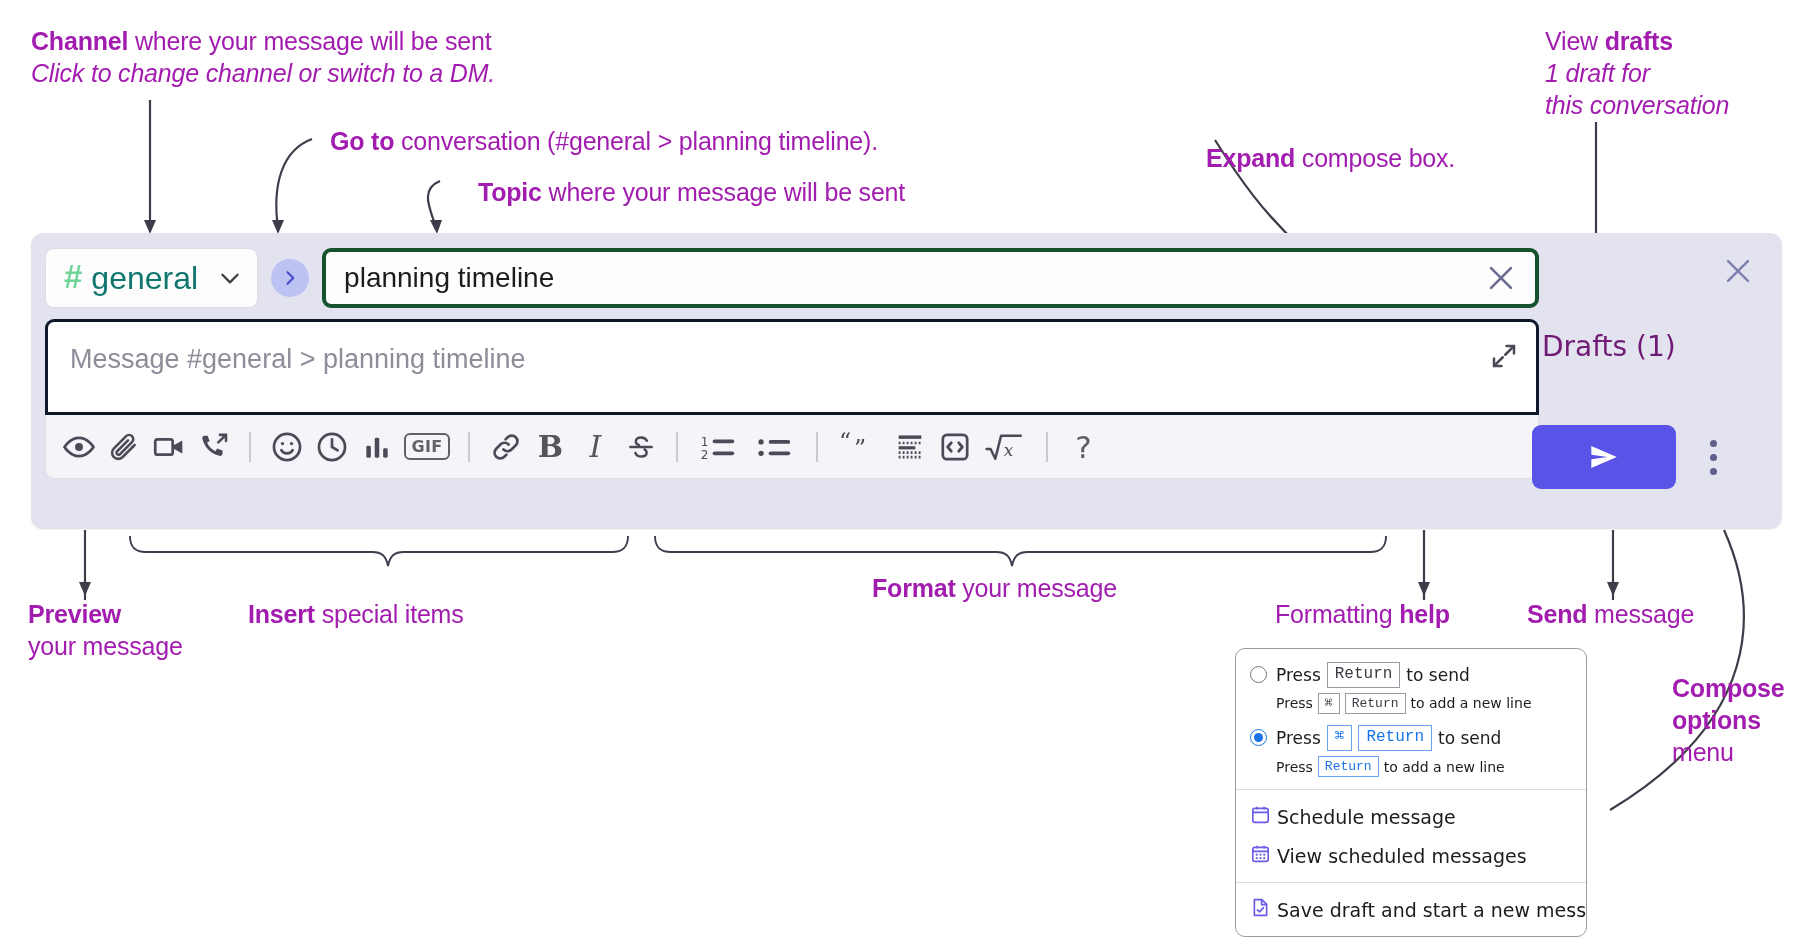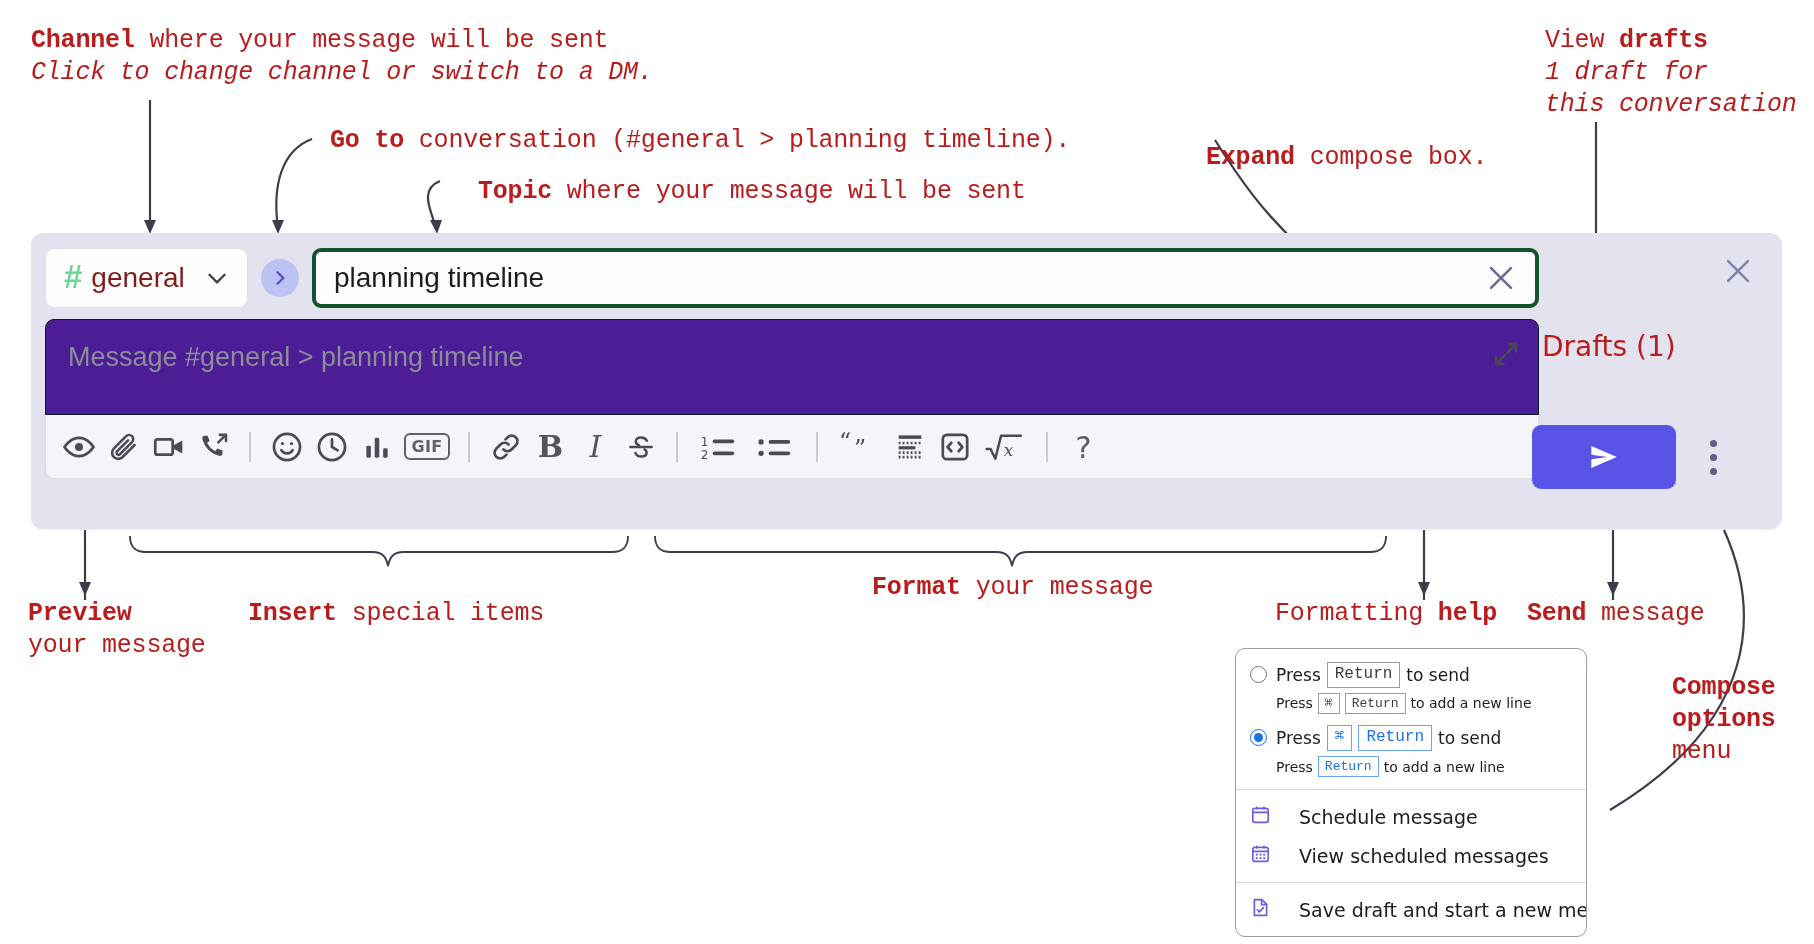--- a/index.html
+++ b/index.html
@@ -9,22 +9,22 @@
     font-family:"Liberation Sans", sans-serif;
     color:#23242b;
     position:relative;
     overflow:hidden;
   }
   .stage{position:absolute;inset:0;}
 
   
   .anno{
     position:absolute;
-    font-family:Liberation Mono, monospace;
-    color:#b91c1c;
+    font-family:Liberation Sans, sans-serif;
+    color:#a21caf;
     font-size:25px;
     line-height:1.28;
     white-space:nowrap;
     letter-spacing:-0.2px;
   }
   .anno b{font-weight:700;}
   .anno .it{font-style:italic;}
 
   
   .overlay{position:absolute;left:0;top:0;width:1814px;height:944px;pointer-events:none;}
@@ -54,21 +54,21 @@
     border-radius:9px;
     height:60px;
     box-sizing:border-box;
     padding:0 14px 0 18px;
     min-width:203px;
   }
   .hash{
     font-size:33px;font-weight:700;color:#6fd49a;line-height:1;
     transform:translateY(-2px);
   }
-  .channel-name{font-size:28px;color:#7f1d1d;}
+  .channel-name{font-size:32px;color:#0f766e;}
   .chev{margin-left:10px;display:flex;align-items:center;}
   .goto-btn{
     width:38px;height:38px;border-radius:50%;
     background:#bcc3f2;
     display:flex;align-items:center;justify-content:center;
     flex:0 0 auto;
   }
   .topic-field{
     flex:1;
     background:#fdfdfd;
@@ -79,22 +79,22 @@
     display:flex;align-items:center;
     padding:0 14px 0 18px;
     position:relative;
   }
   .topic-text{font-size:28px;color:#1d1c1d;flex:1;}
   .topic-clear{width:40px;height:40px;display:flex;align-items:center;justify-content:center;}
 
   
   .msg-box{
     margin-top:10px;
-    background:#4c1d95;
-    border:1px solid #0f172a;
+    background:#ffffff;
+    border:3px solid #0f172a;
     border-top-left-radius:9px;border-top-right-radius:9px;
     height:96px;
     position:relative;
     box-sizing:border-box;
   }
   .msg-placeholder{
     position:absolute;left:22px;top:22px;
     font-size:27px;color:#8b8d98;
   }
   .expand-btn{
@@ -134,21 +134,21 @@
   
   .panel-right{
     position:absolute;right:0;top:0;width:258px;height:100%;
   }
   .panel-close{
     position:absolute;right:26px;top:20px;
     width:36px;height:36px;display:flex;align-items:center;justify-content:center;
   }
   .drafts-link{
     position:absolute;left:18px;top:97px;
-    font-size:28px;color:#b91c1c;
+    font-size:28px;color:#701a75;
     font-family:"DejaVu Sans", sans-serif;
   }
   .send-btn{
     position:absolute;left:8px;top:192px;
     width:144px;height:64px;border-radius:9px;
     background:#5a53e8;
     display:flex;align-items:center;justify-content:center;
   }
   .kebab{
     position:absolute;left:172px;top:198px;
@@ -183,21 +183,21 @@
   .key{
     border:1.4px solid #9a9aa5;border-radius:0;
     padding:1px 7px;font-size:16px;color:#3b3b43;background:#fff;
     line-height:1.35;
     font-family:Liberation Mono, monospace;
   }
   .key.sm{font-size:13px;padding:1px 6px;}
   .key.blue{border-color:#6aa3f0;color:#1a73e8;}
   .dd-divider{height:1px;background:#dcdde2;}
   .dd-item{
-    display:flex;align-items:center;gap:28px;
+    display:flex;align-items:center;gap:6px;
     padding:7px 14px;font-size:19px;color:#1d1c1d;white-space:nowrap;
   }
   .dd-sect{padding:7px 0;}
 </style>
 </head>
 <body>
 
 <div class="stage">
 
   <svg class="overlay" viewBox="0 0 1814 944">

